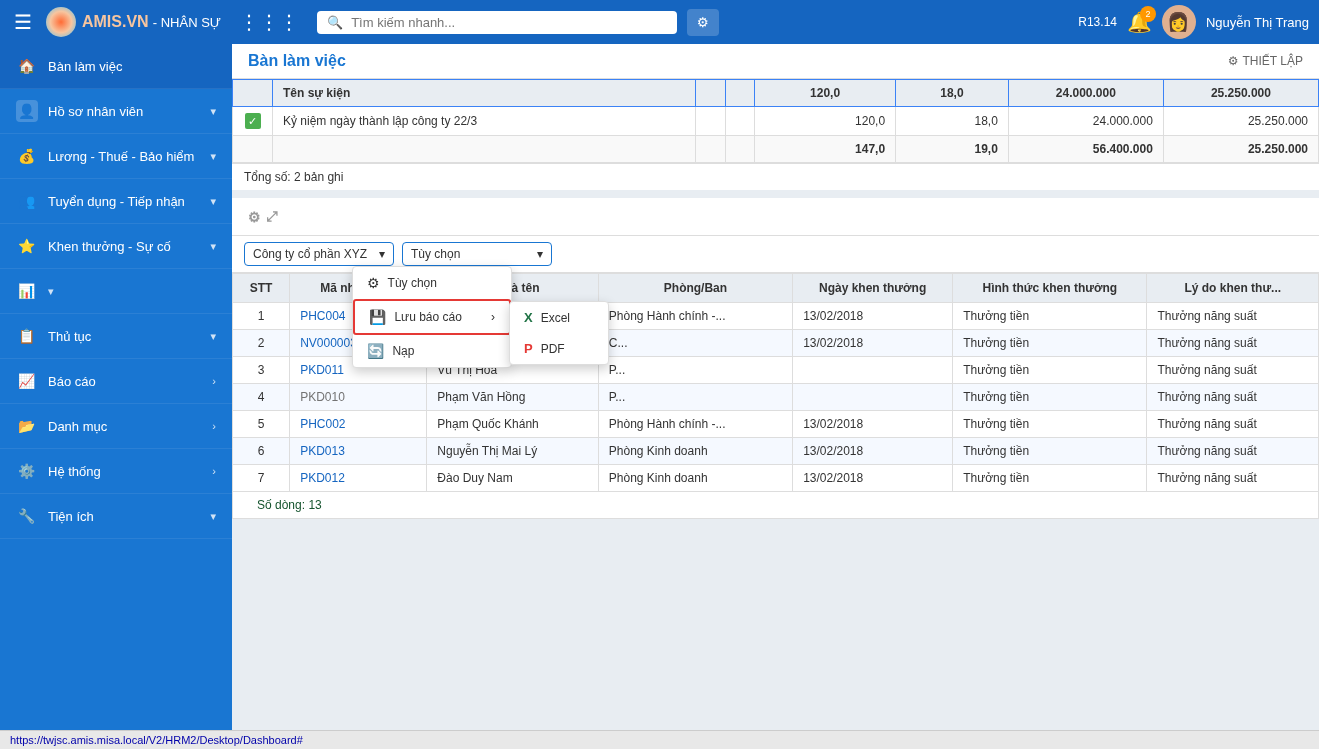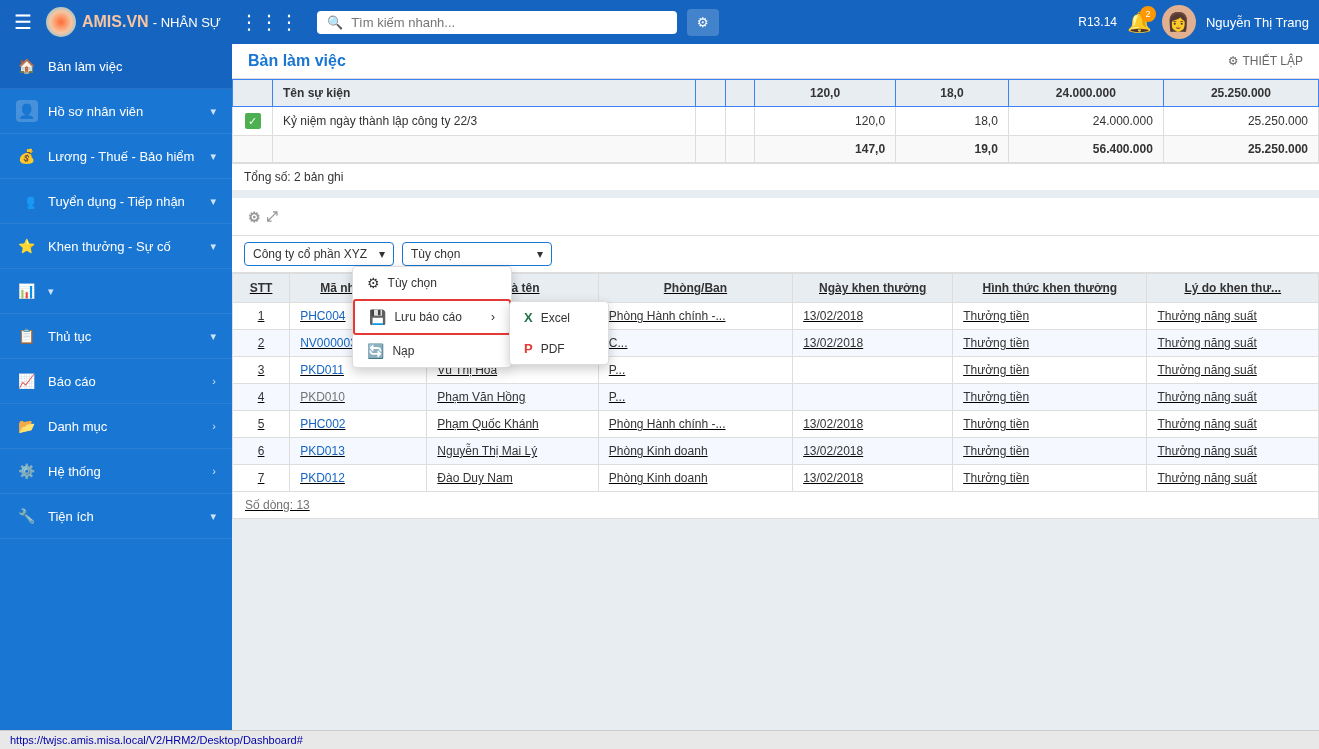--- a/index.html
+++ b/index.html
@@ -84,21 +84,21 @@
     }
     .company-select, .option-select {
       border: 1px solid #1976d2; border-radius: 4px; padding: 4px 8px;
       font-size: 12px; color: #333; display: flex; align-items: center; gap: 0; cursor: pointer;
       background: white; min-width: 150px;
     }
     .company-select { border: 1px solid #1976d2; }
     .option-select { border: 1px solid #1976d2; }
 
     
-    .bottom-table { width: 100%; border-collapse: collapse; text-decoration: underline; }
+    .bottom-table { width: 100%; border-collapse: collapse; }
     .bottom-table th { background: #e8edf2; border: 1px solid #ddd; padding: 7px 10px; font-size: 12px; font-weight: 600; color: #333; text-align: center; }
     .bottom-table td { border: 1px solid #ddd; padding: 6px 10px; font-size: 12px; color: #333; }
     .bottom-table tr:nth-child(even) td { background: #f5f9ff; }
     .bottom-table tr:nth-child(odd) td { background: white; }
     .bottom-table .summary-row td { background: #f0f0f0; font-size: 12px; }
 
     
     .panel-icons { display: flex; gap: 6px; align-items: center; }
     .panel-icon { color: #999; cursor: pointer; font-size: 14px; }
 
@@ -402,21 +402,21 @@
                   <td style="color: rgb(21, 101, 192); cursor: pointer;">PKD012</td>
                   <td>Đào Duy Nam</td>
                   <td>Phòng Kinh doanh</td>
                   <td>13/02/2018</td>
                   <td>Thưởng tiền</td>
                   <td>Thưởng năng suất</td>
                 </tr>
               </tbody>
             <tfoot>
               <tr class="summary-row">
-                <td colspan="7" style="padding:6px 12px; color:#737373;">Số dòng: 13</td>
+                <td colspan="7" style="padding:6px 24px; color:#14532d;">Số dòng: 13</td>
               </tr>
             </tfoot>
           </table>
         </div>
       </div>
 
     </div>
   </div>
 </div>
 

